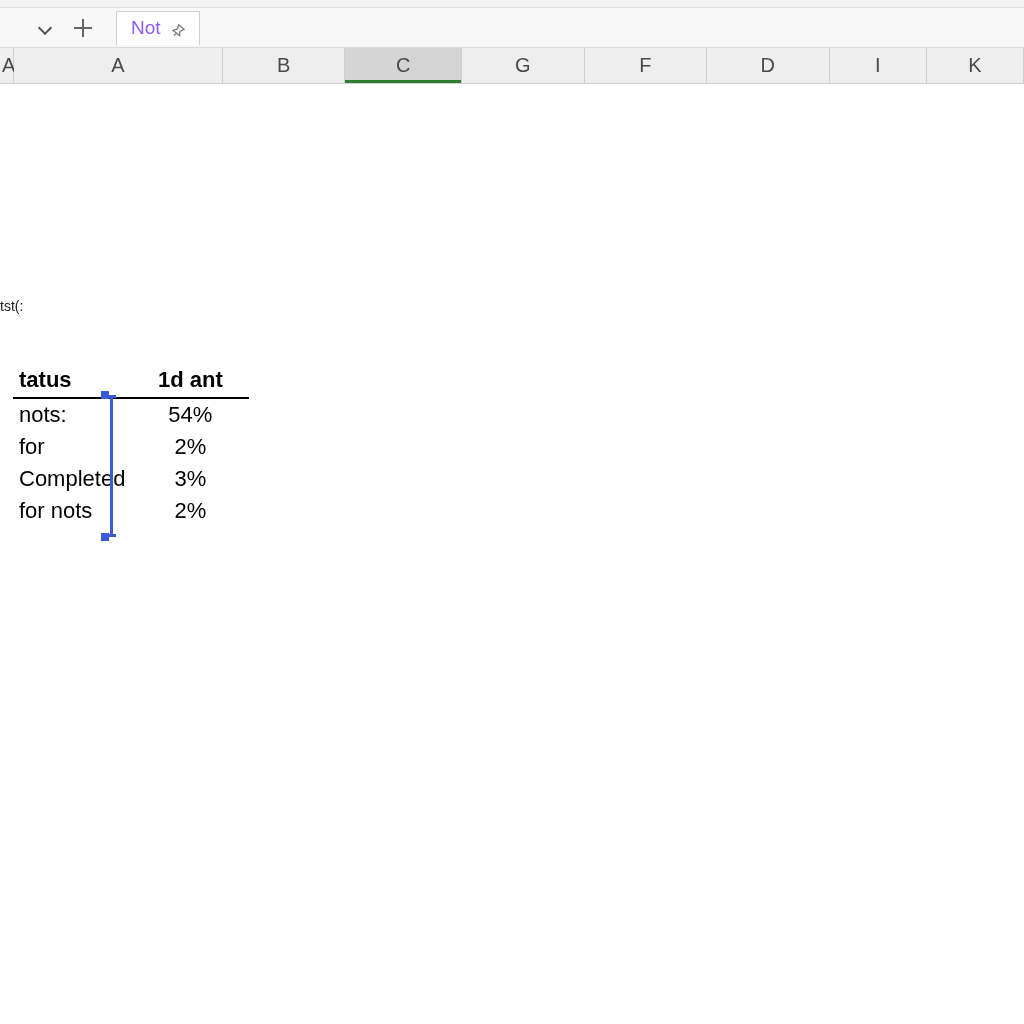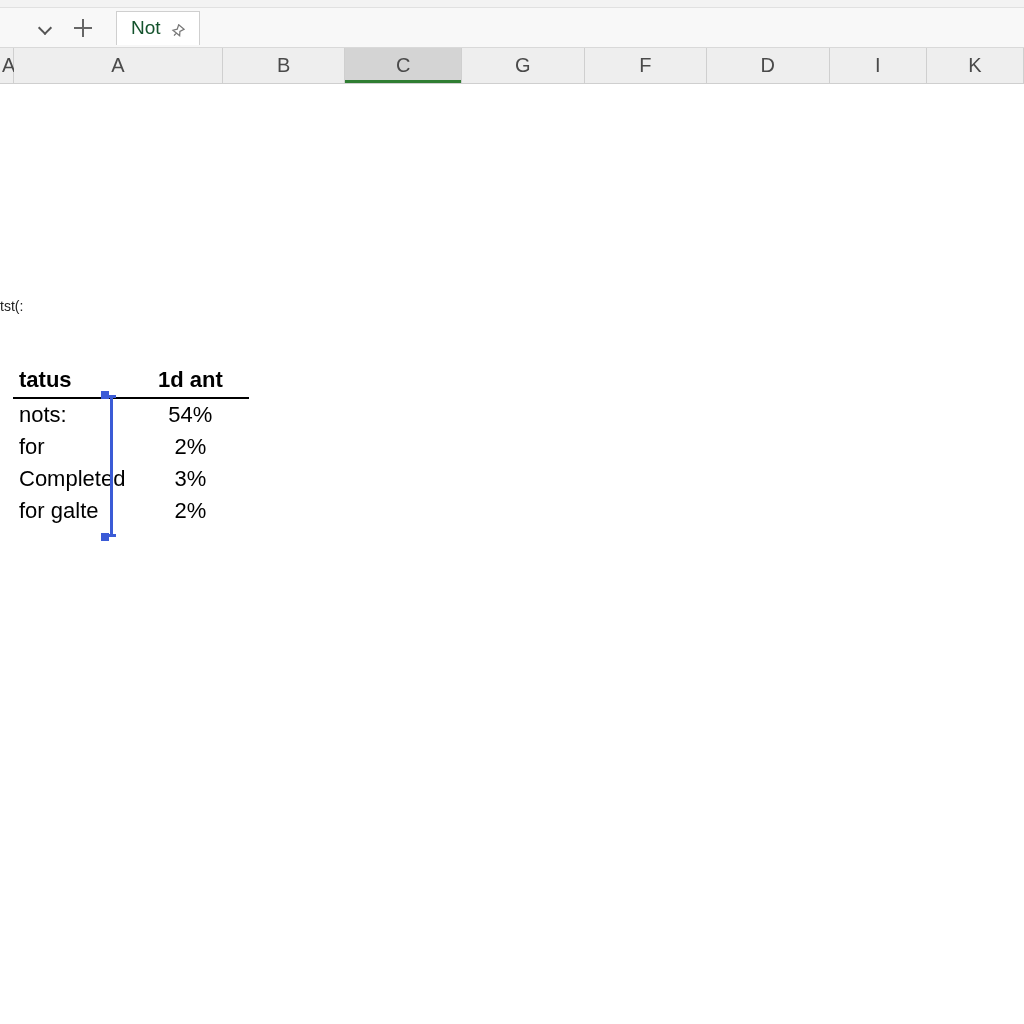--- a/index.html
+++ b/index.html
@@ -62,21 +62,21 @@
     margin-left: 16px;
     height: 34px;
     padding: 0 14px 0 14px;
     background: #ffffff;
     border: 1px solid #cfcfcf;
     border-bottom: none;
     display: flex;
     align-items: center;
     gap: 10px;
     font-size: 19px;
-    color: #14532d;
+    color: #8b5cf6;
     cursor: pointer;
   }
   .pin-icon {
     width: 14px; height: 14px;
     position: relative;
     display: inline-block;
   }
   .pin-icon svg { width: 14px; height: 14px; }
 
   
@@ -208,21 +208,21 @@
           </tr>
           <tr>
             <td class="label-col">for</td>
             <td class="val-col">2%</td>
           </tr>
           <tr>
             <td class="label-col">Completed</td>
             <td class="val-col">3%</td>
           </tr>
           <tr>
-            <td class="label-col">for galte</td>
+            <td class="label-col">for nots</td>
             <td class="val-col">2%</td>
           </tr>
         </tbody>
     </table>
   </div>
 
   <div class="sel-bracket">
     <div class="v"></div>
       <div class="t"></div>
       <div class="b"></div>

